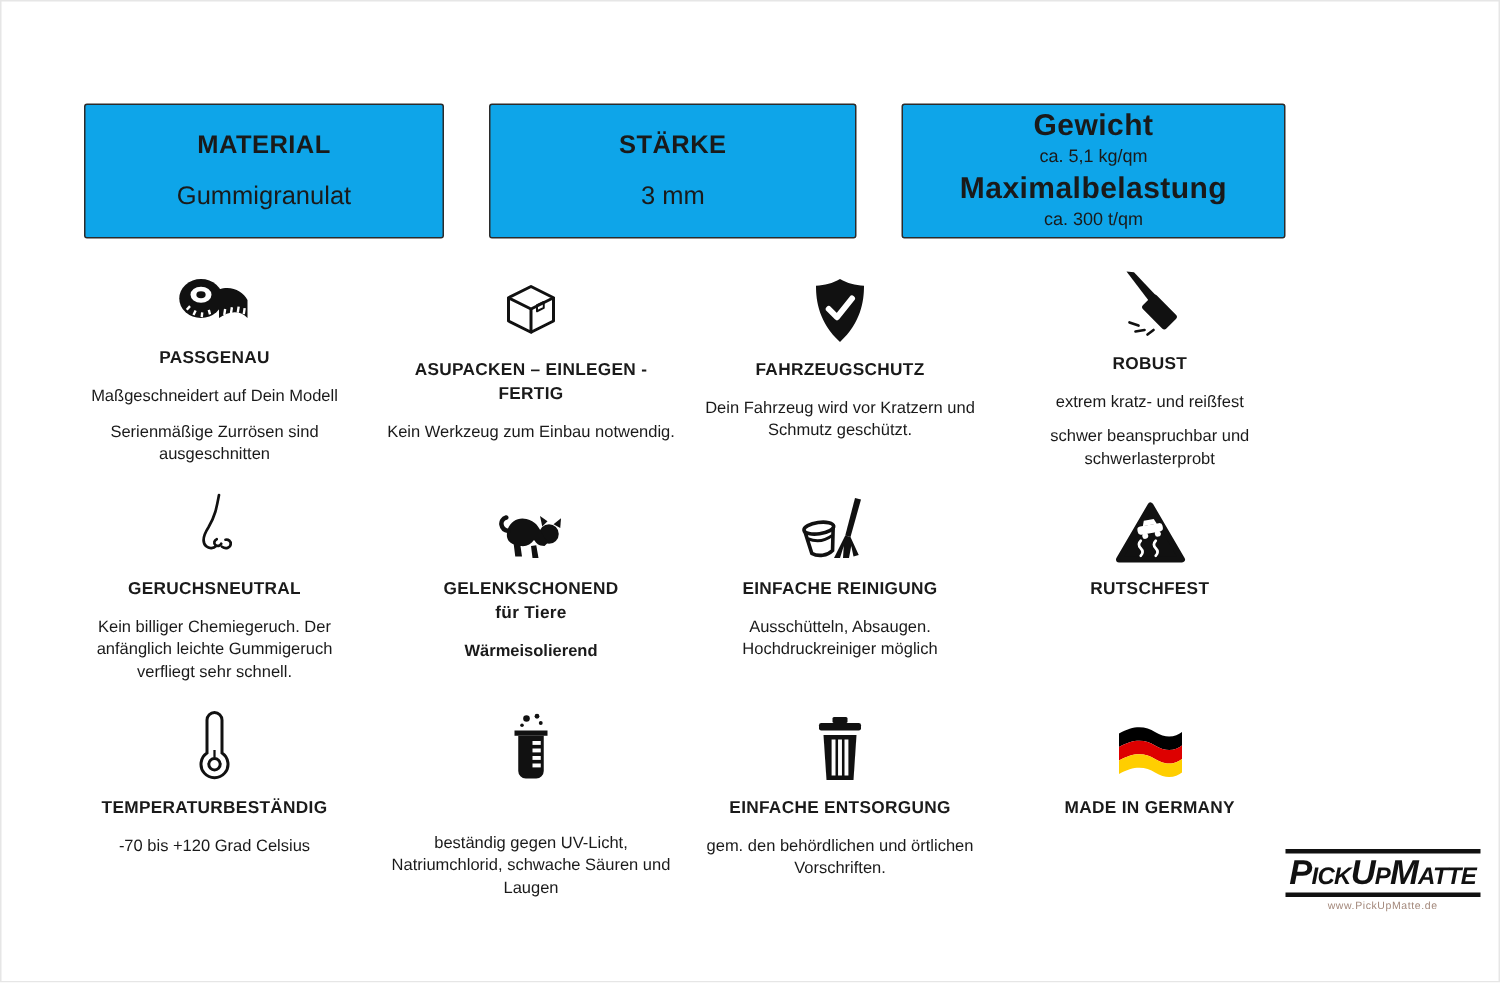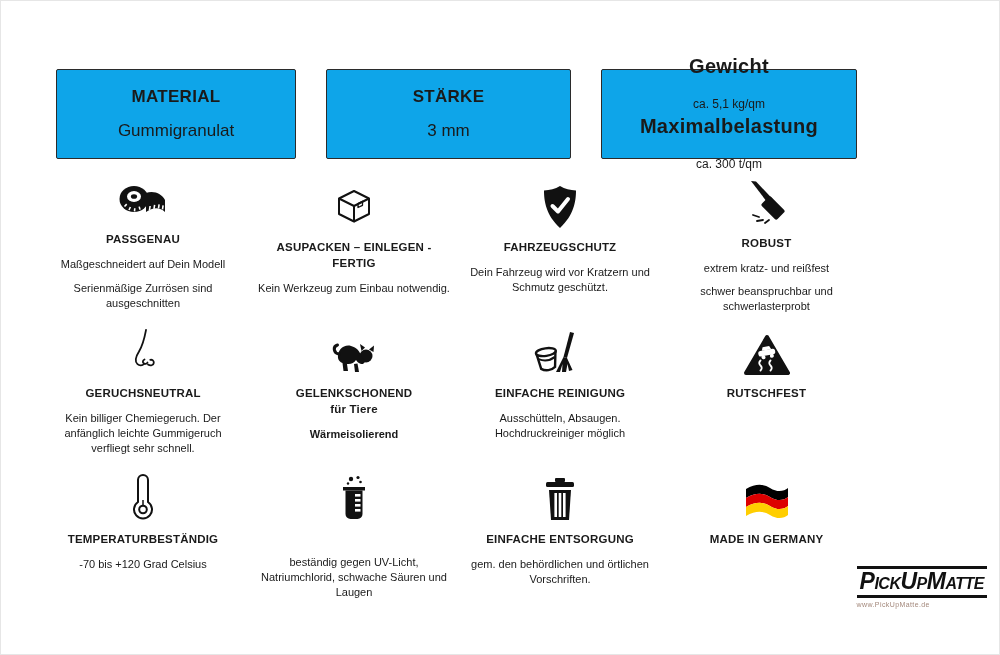--- a/index.html
+++ b/index.html
@@ -14,36 +14,36 @@
     border:1.6px solid #2b2b2b; border-radius:2px; background:#0ea5e9;
     display:flex; flex-direction:column; justify-content:center; align-items:center;
     text-align:center;
   }
   #box-material{left:55px; width:240px;}
   #box-staerke{left:325px; width:245px;}
   #box-gewicht{left:600px; width:256px;}
   .spec-title{font-weight:bold; font-size:17px; letter-spacing:.3px;}
   .spec-value{font-size:17px; margin-top:14px;}
   #box-gewicht .spec-title{font-size:20px; margin-top:1px;}
-  #box-gewicht .spec-sub{font-size:12px; margin:19px 0 3px;}
+  #box-gewicht .spec-sub{font-size:12px; margin:1px 0 3px;}
   
   .features{
     position:absolute; left:37px; top:172px; width:835px;
     display:grid; grid-template-columns:210px 212px 200px 213px;
     grid-auto-rows:146px; justify-items:center;
   }
   .feature{display:flex; flex-direction:column; align-items:center; text-align:center; padding-top:5px; width:100%;}
   .ficon{height:52px; display:flex; align-items:flex-end; justify-content:center; margin-bottom:9px;}
   .ftitle{font-weight:bold; font-size:11.5px; line-height:1.4; white-space:pre-line; max-width:185px; letter-spacing:.2px;}
   .fbody{margin-top:10px; font-size:11px; line-height:1.38; max-width:192px;}
   .fbody p{margin:0 0 8px;}
   .fbody.bold{font-weight:bold;}
   .fbody.no-title{margin-top:24px;}
   
-  .logo{position:absolute; right:12px; top:565px; }
+  .logo{position:absolute; right:12px; top:565px; text-align:center;}
   .logo-brand{
     display:inline-block; font-style:italic; font-weight:bold; color:#111;
     border-top:3px solid #111; border-bottom:3px solid #111;
     line-height:1; padding:1px 3px 2px; letter-spacing:-.5px; text-transform:uppercase;
   }
   .logo-brand .big{font-size:23px;}
   .logo-brand .sm{font-size:16px;}
   .logo-site{font-size:7px; color:#a3887b; margin-top:3px; letter-spacing:.4px;}
 </style>
 </head>

